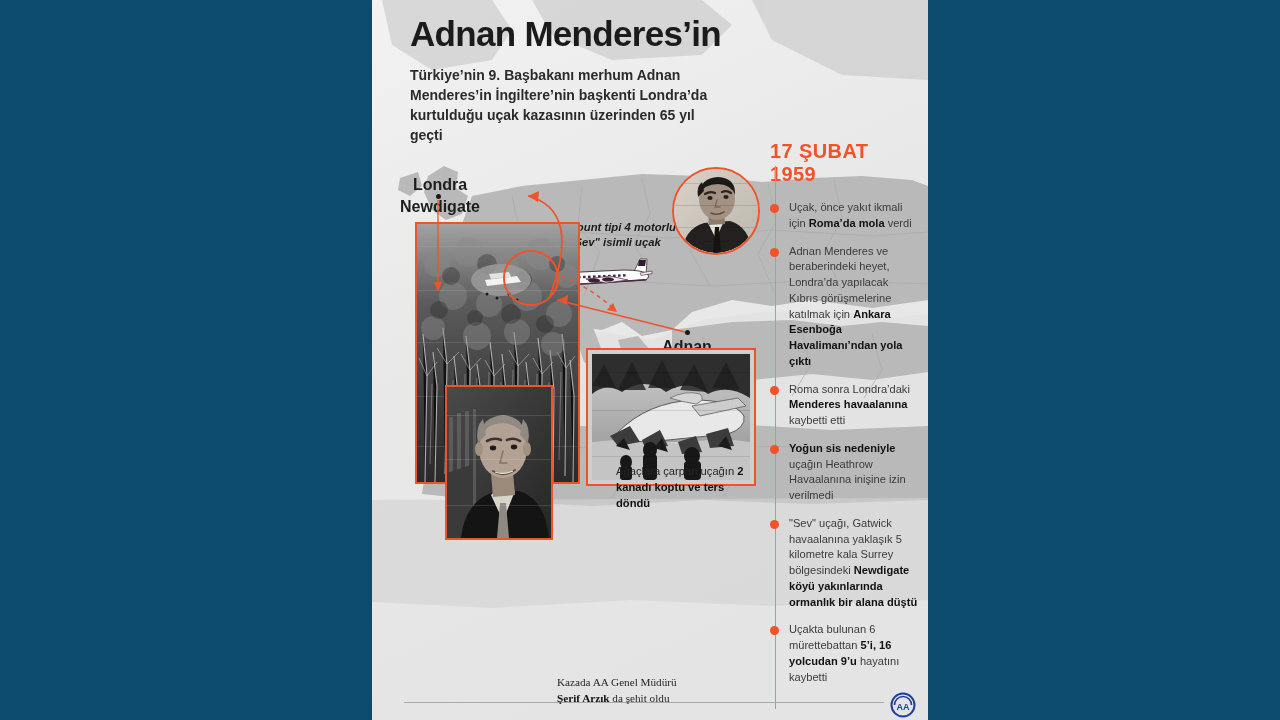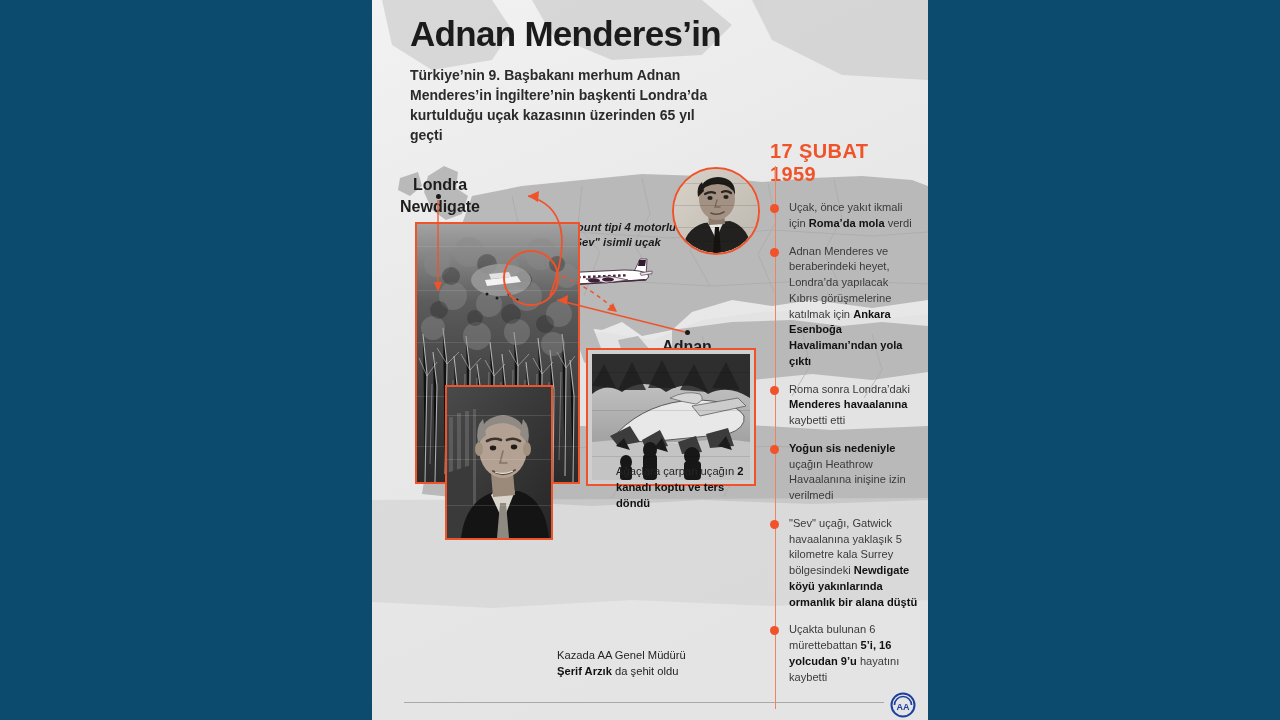--- a/index.html
+++ b/index.html
@@ -70,21 +70,21 @@
 
   .hi-circle {
     position: absolute; left: 131px; top: 250px; width: 56px; height: 56px;
     border: 2px solid #f0532a; border-radius: 50%; z-index: 8; pointer-events:none;
   }
 
   
   .cap { position: absolute; font-size: 11.2px; line-height: 1.42; color: #252525; z-index: 7; }
   .cap b { font-weight: 800; color:#111; }
   #cap-wings { left: 244px; top: 464px; width: 130px; }
-  #cap-arzik { left: 185px; top: 648px; width: 140px; }
+  #cap-arzik { left: 185px; top: 675px; width: 140px; font-family: Liberation Serif, serif; }
 
   
   .connectors { position:absolute; left:0; top:0; width:556px; height:720px; z-index:5; pointer-events:none; }
 
   
   .timeline { position: absolute; left: 398px; top: 140px; width: 150px; z-index: 9; }
   .tl-date {
     font-size: 20px; font-weight: 700; color: #f0532a; letter-spacing: 0.4px;
     margin-bottom: 14px;
   }

